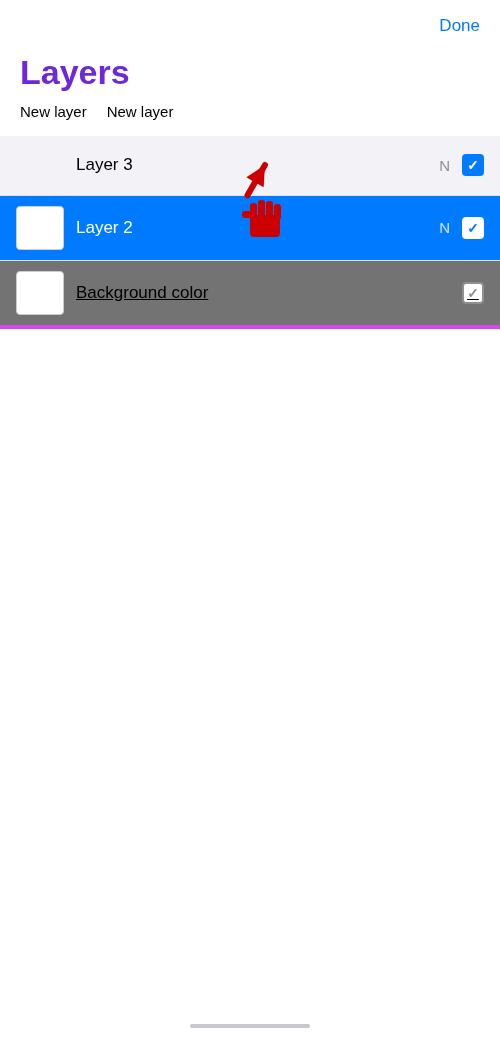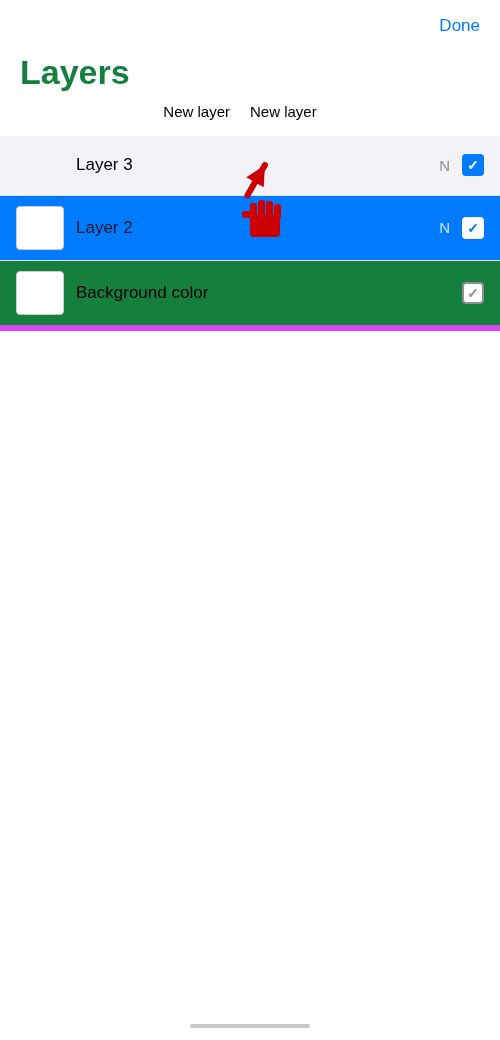--- a/index.html
+++ b/index.html
@@ -34,30 +34,29 @@
       text-align: center;
     }
 
     .title-section {
       padding: 8px 20px 4px 20px;
     }
 
     .title {
       font-size: 34px;
       font-weight: 700;
-      color: #15803d;
+      color: #6d28d9;
       line-height: 1.2;
     }
 
     .actions-row {
       display: flex;
       align-items: center;
       padding: 6px 20px 12px 20px;
       gap: 0;
-      justify-content: center;
     }
 
     .action-button {
       font-size: 15px;
       color: #000000;
       background: none;
       border: none;
       cursor: pointer;
       padding: 0;
       margin-right: 20px;
@@ -93,21 +92,21 @@
     }
 
     .layer-name {
       flex: 1;
       font-size: 17px;
       color: #000000;
       font-weight: 400;
     }
 
     .layer-row.active .layer-name {
-      color: #0f172a;
+      color: #ffffff;
     }
 
     .layer-blend {
       font-size: 15px;
       color: #8e8e93;
       margin-right: 12px;
       font-weight: 400;
     }
 
     .layer-row.active .layer-blend {
@@ -148,22 +147,23 @@
       line-height: 1;
     }
 
     
     .layer-row.no-thumb {
       padding-left: 76px; 
     }
 
     
     .layer-row.bg-row {
-      background: #15803d;
-      border-bottom: 6px solid #d946ef;
+      background: #737373;
+      border-bottom: 4px solid #d946ef;
+      text-decoration: underline;
     }
 
     
     .red-cursor {
       position: absolute;
       top: 155px;
       left: 225px;
       pointer-events: none;
       z-index: 100;
     }

